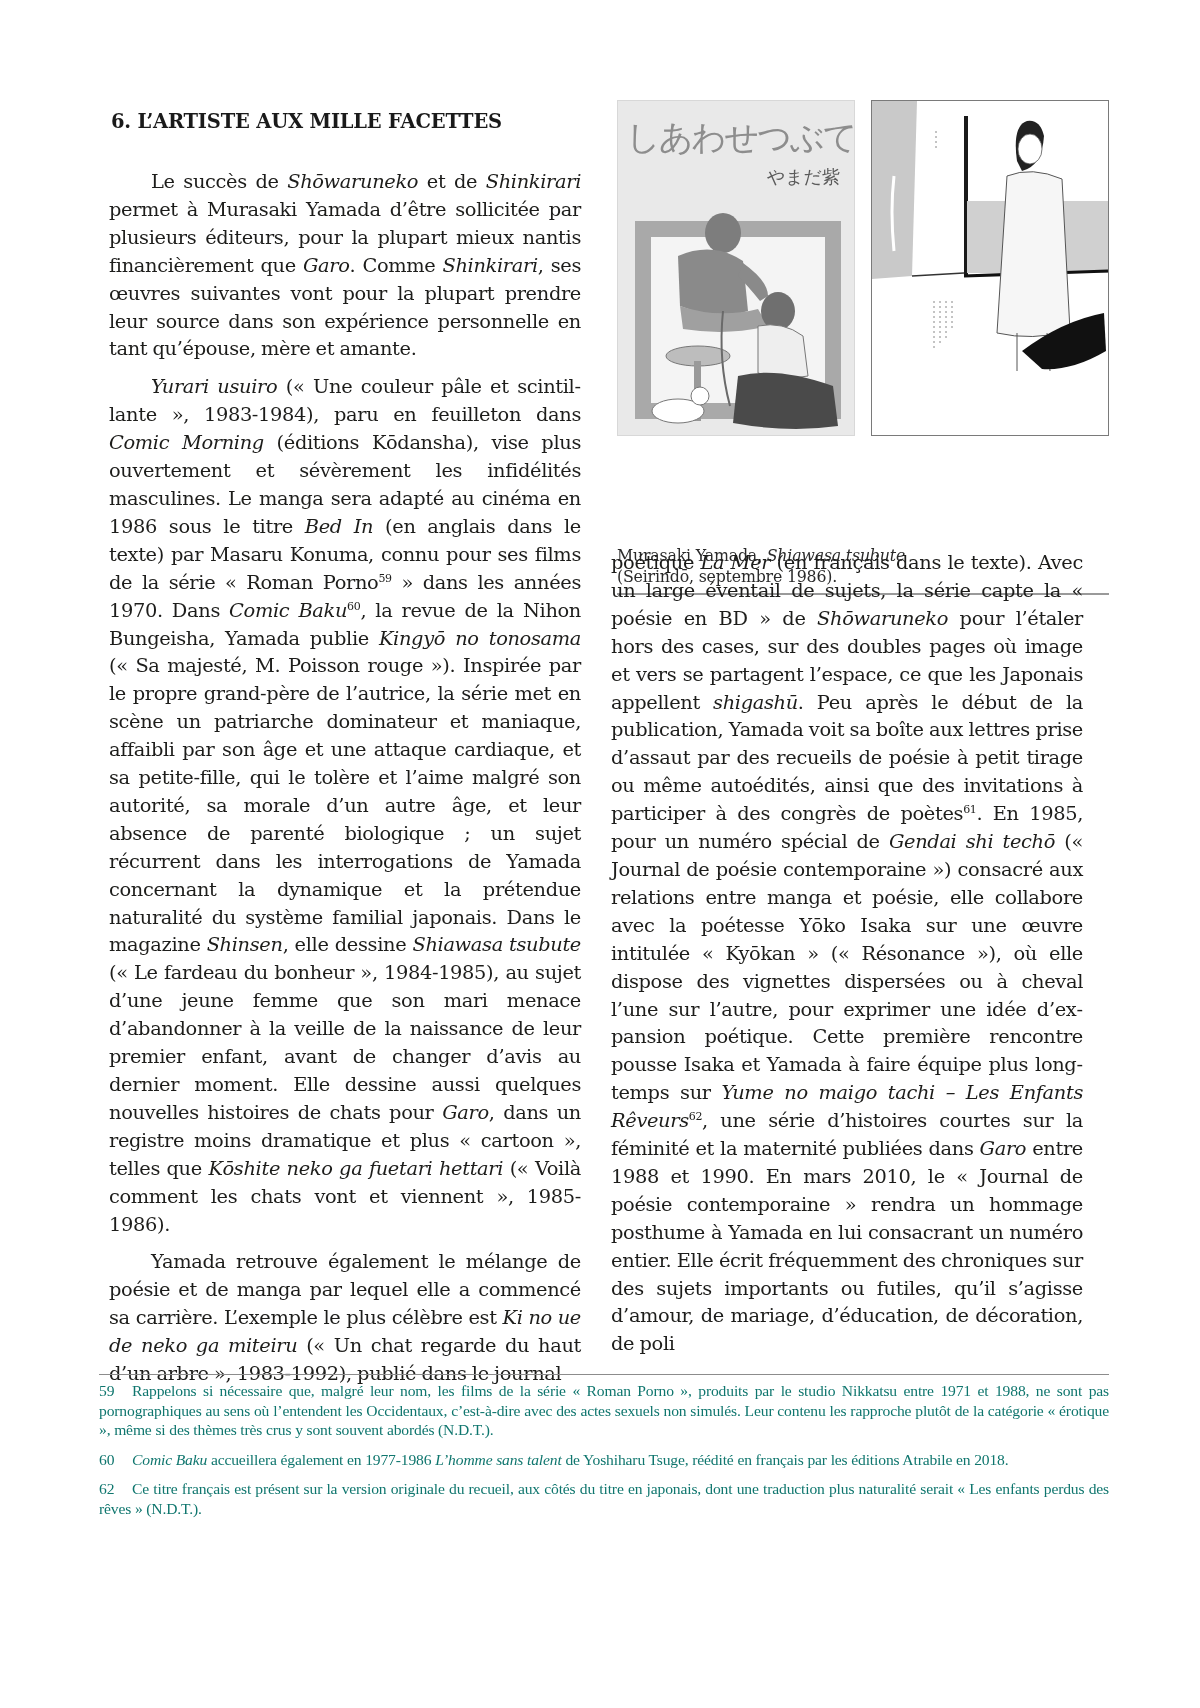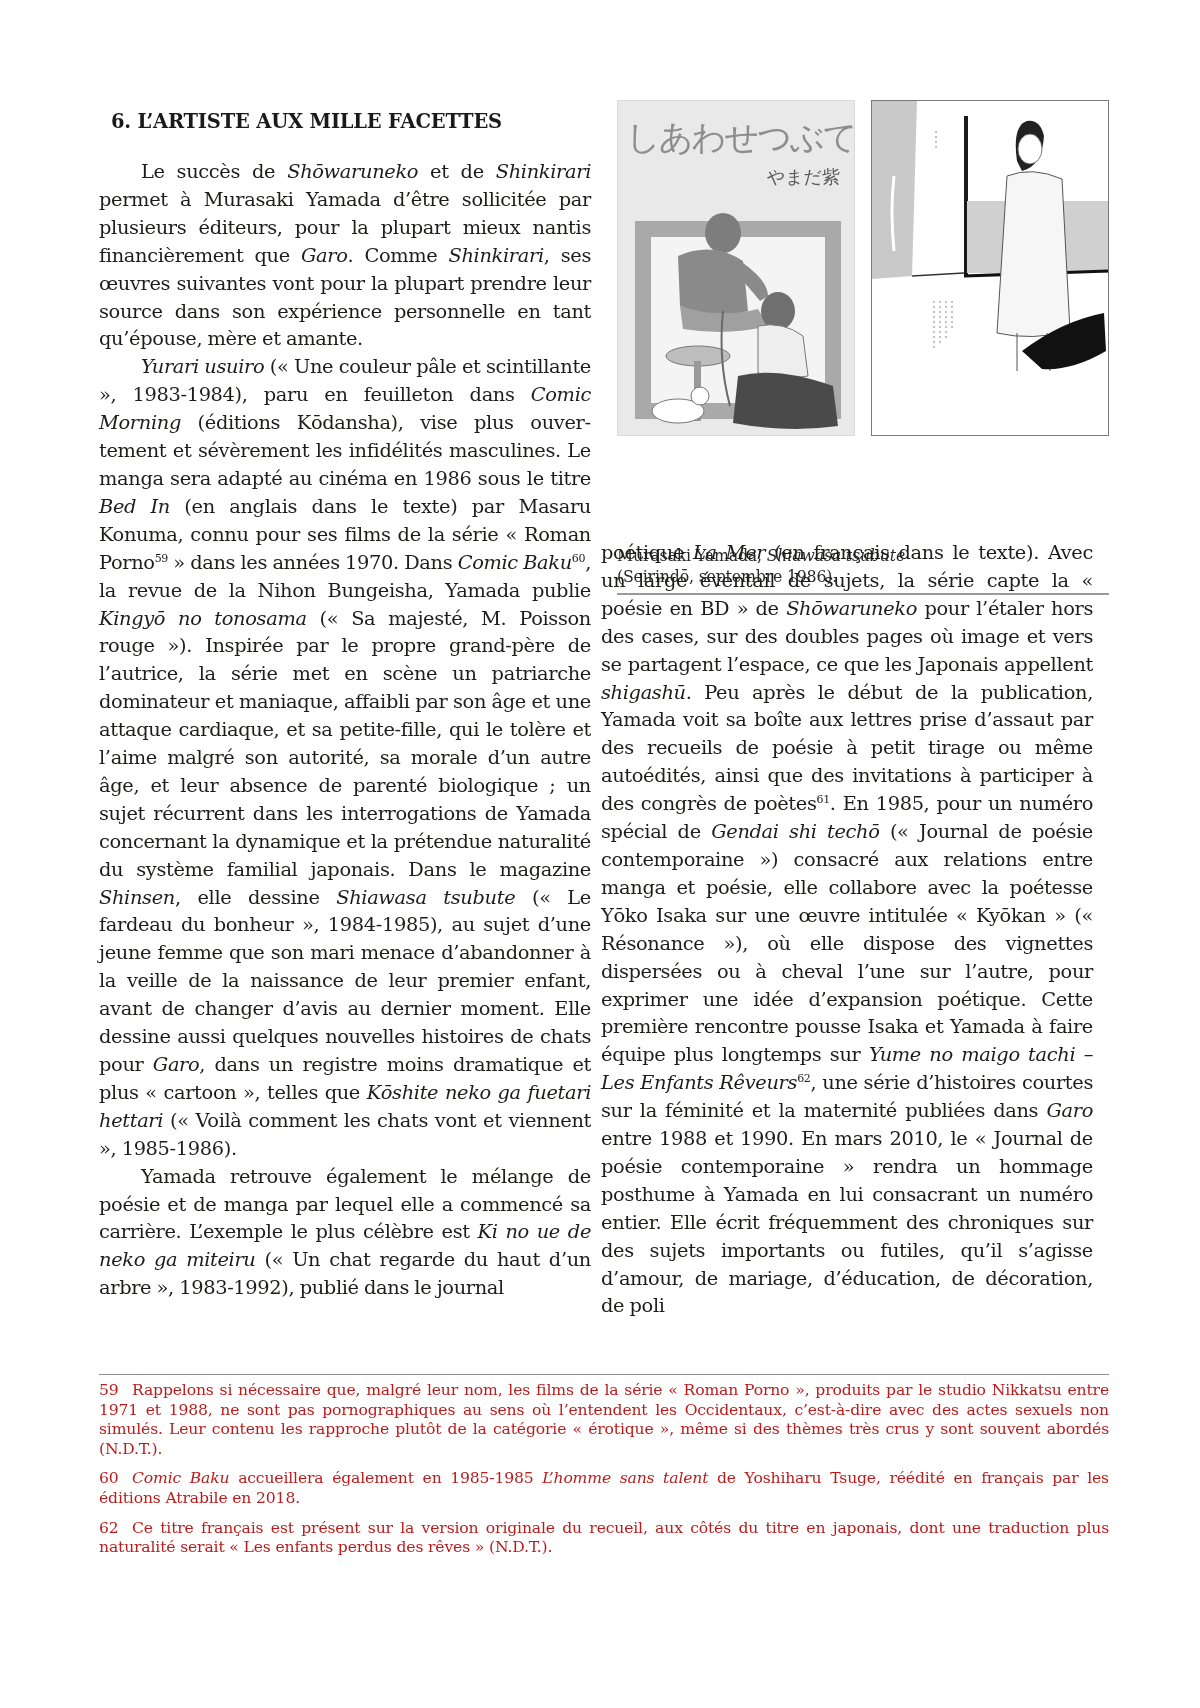--- a/index.html
+++ b/index.html
@@ -16,21 +16,21 @@
     font-size: 19.5px; letter-spacing: -0.2px; margin: 12px; color: #1a1a1a;
   }
 
   .col {
     position: absolute; width: 492px;
     font-size: 19.4px; line-height: 27.9px;
     text-align: justify; letter-spacing: -0.35px; word-spacing: -0.5px;
   }
   .col-left { left: 99px; top: 158px; }
   .col-right { left: 601px; top: 539px; }
-  .col p { margin: 0; text-indent: 0; hyphens: manual; }
+  .col p { margin: 10px; text-indent: 0; hyphens: manual; }
   .col p.indent { text-indent: 42px; }
   .col em { font-style: italic; }
   sup { font-size: 11px; line-height: 0; vertical-align: 7px; }
 
   
   .figure { position: absolute; left: 617px; top: 100px; width: 492px; }
   .fig-panels { display: flex; justify-content: space-between; height: 436px; }
   .panel-cover {
     width: 238px; height: 336px; background: #e9e9e9; position: relative;
     border: 1px solid #d8d8d8; box-sizing: border-box; overflow: hidden;
@@ -60,21 +60,21 @@
   }
   .caption em { font-style: italic; }
 
   
   .footnote-rule {
     position: absolute; left: 99px; top: 1374px; width: 1010px; height: 0;
     border-top: 1.5px solid #8c8c8c;
   }
   .footnotes {
     position: absolute; left: 99px; top: 1381px; width: 1010px;
-    font-size: 15.6px; line-height: 19.6px; letter-spacing: -0.15px; color: #b91c1c;
+    font-size: 15.6px; line-height: 19.6px; letter-spacing: -0.15px; color: #0f766e; font-family: Liberation Serif, serif;
   }
   .fn { margin: 0 0 10px 0; text-align: justify; }
   .fn .num { display: inline-block; width: 33px; }
   .fn em { font-style: italic; }
 </style>
 </head>
 <body>
 
 <div class="page">
 
@@ -142,17 +142,17 @@
     <div class="caption"><span>Murasaki Yamada, </span><em>Shiawasa tsubute</em><br><span>(Seirindō, septembre 1986).</span></div>
   </div>
 
   <div class="col col-right">
     <p><span>poétique </span><em>La Mer</em><span> (en français dans le texte). Avec un large éventail de sujets, la série capte la « poésie en BD » de </span><em>Shōwaruneko</em><span> pour l’étaler hors des cases, sur des doubles pages où image et vers se partagent l’espace, ce que les Japonais appellent </span><em>shigashū</em><span>. Peu après le début de la publication, Yamada voit sa boîte aux lettres prise d’assaut par des recueils de poésie à petit tirage ou même autoédités, ainsi que des invi­tations à participer à des congrès de poètes</span><sup>61</sup><span>. En 1985, pour un numéro spécial de </span><em>Gendai shi techō</em><span> (« Journal de poésie contemporaine ») consa­cré aux relations entre manga et poésie, elle collabore avec la poétesse Yōko Isaka sur une œuvre intitulée « Kyōkan » (« Résonance »), où elle dispose des vignettes dispersées ou à cheval l’une sur l’autre, pour exprimer une idée d’ex­pansion poétique. Cette première rencontre pousse Isaka et Yamada à faire équipe plus long­temps sur </span><em>Yume no maigo tachi – Les Enfants Rêveurs</em><sup>62</sup><span>, une série d’histoires courtes sur la féminité et la maternité publiées dans </span><em>Garo</em><span> entre 1988 et 1990. En mars 2010, le « Journal de poésie contemporaine » rendra un hommage posthume à Yamada en lui consacrant un numéro entier. Elle écrit fréquemment des chroniques sur des sujets importants ou futiles, qu’il s’agisse d’amour, de mariage, d’éducation, de décoration, de poli­</span></p>
   </div>
 
   <div class="footnote-rule"></div>
   <div class="footnotes">
     <p class="fn"><span class="num">59</span><span>Rappelons si nécessaire que, malgré leur nom, les films de la série « Roman Porno », produits par le studio Nikkatsu entre 1971 et 1988, ne sont pas pornographiques au sens où l’entendent les Occidentaux, c’est-à-dire avec des actes sexuels non simulés. Leur contenu les rapproche plutôt de la catégorie « érotique », même si des thèmes très crus y sont souvent abordés (N.D.T.).</span></p>
-    <p class="fn"><span class="num">60</span><em>Comic Baku</em><span> accueillera également en 1985-1985 </span><em>L’homme sans talent</em><span> de Yoshiharu Tsuge, réédité en français par les éditions Atrabile en 2018.</span></p>
+    <p class="fn"><span class="num">60</span><em>Comic Baku</em><span> accueillera également en 1977-1986 </span><em>L’homme sans talent</em><span> de Yoshiharu Tsuge, réédité en français par les éditions Atrabile en 2018.</span></p>
     <p class="fn"><span class="num">62</span><span>Ce titre français est présent sur la version originale du recueil, aux côtés du titre en japonais, dont une traduction plus naturalité serait « Les enfants perdus des rêves » (N.D.T.).</span></p>
   </div>
 
 </div>
 
 </body></html>

